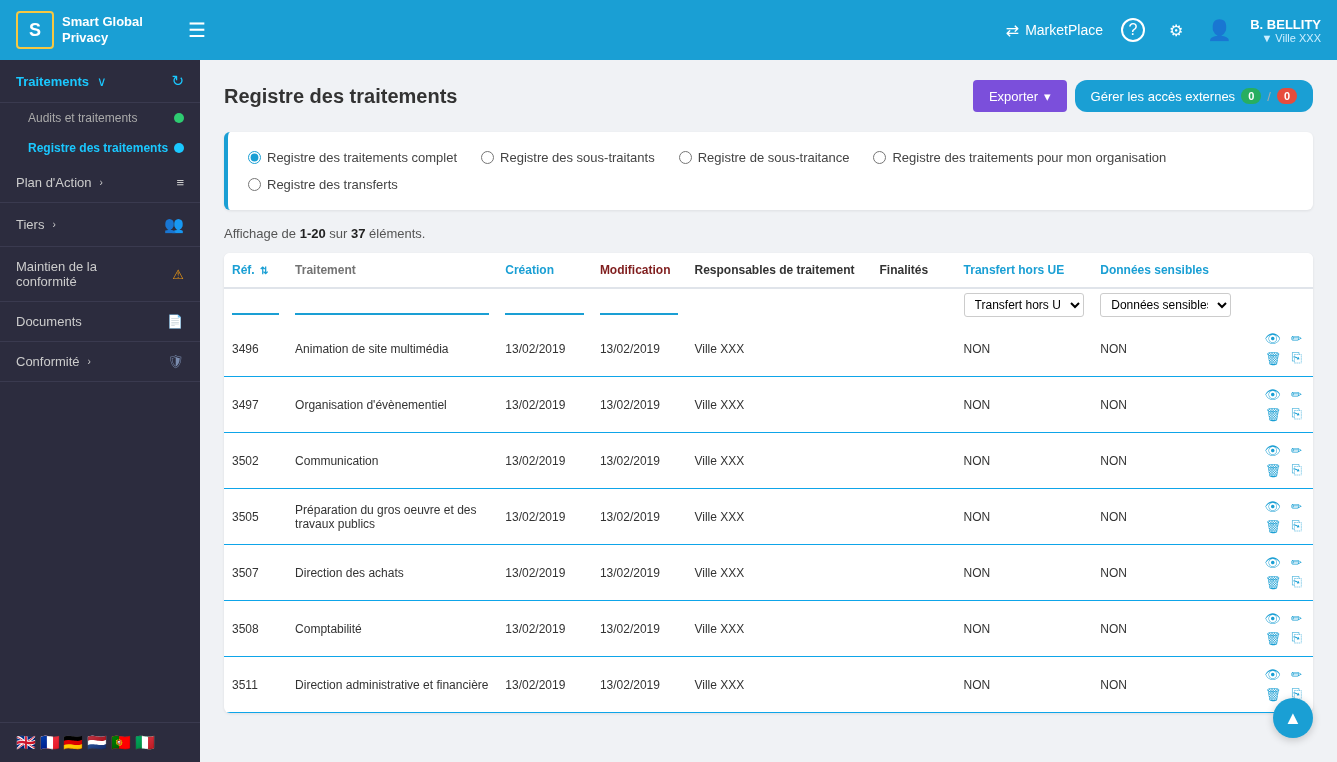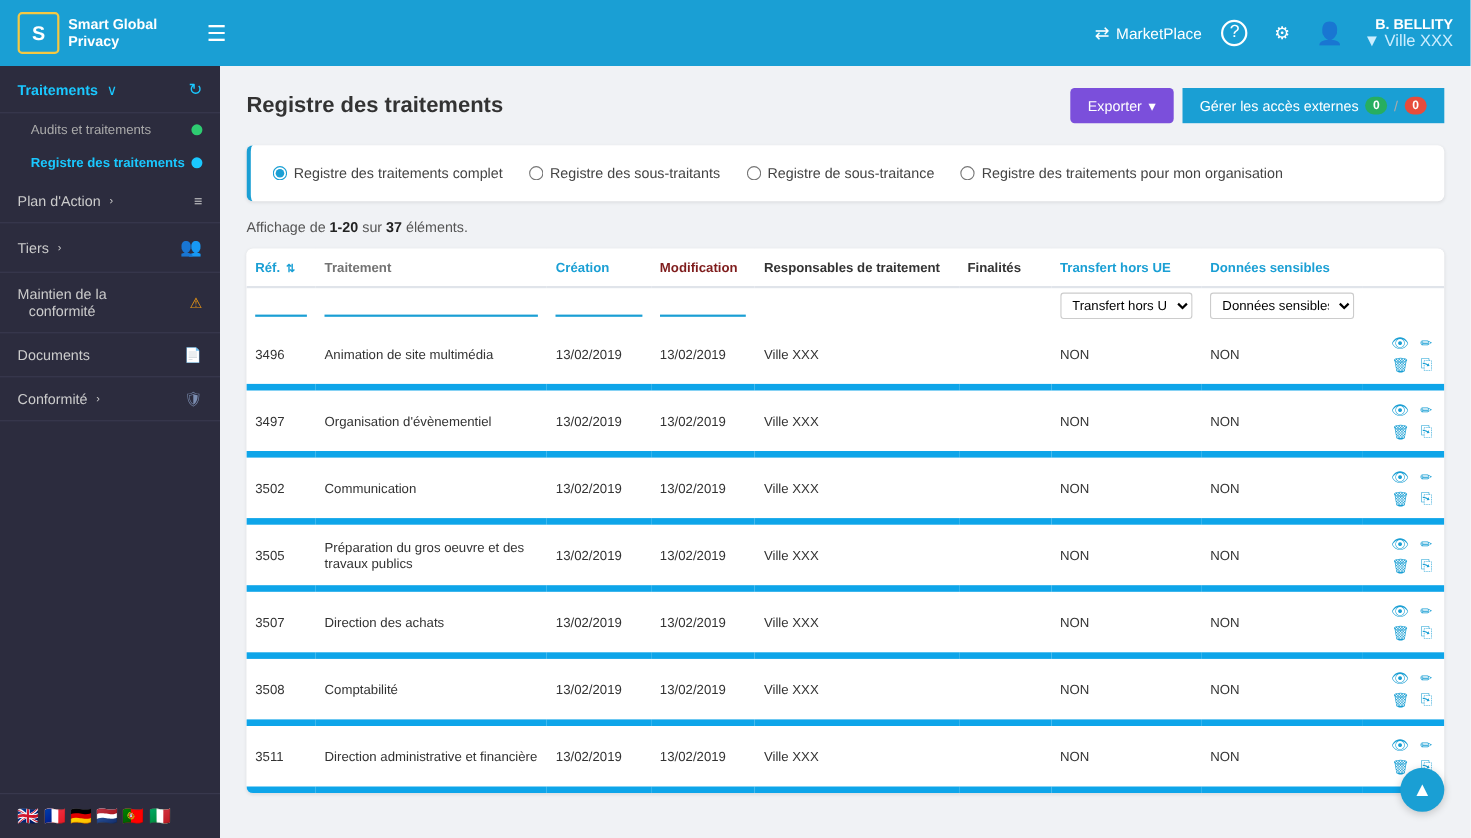--- a/index.html
+++ b/index.html
@@ -34,35 +34,34 @@
     .topnav-hamburger { font-size: 20px; cursor: pointer; margin-right: 8px; }
     .topnav-spacer { flex: 1; }
     .topnav-marketplace {
       display: flex; align-items: center; gap: 6px; font-size: 14px; cursor: pointer;
     }
     .topnav-icon { font-size: 16px; cursor: pointer; margin: 0 6px; }
     .topnav-user {
       display: flex; flex-direction: column; align-items: flex-end; font-size: 12px; cursor: pointer;
     }
     .topnav-username { font-weight: 600; font-size: 13px; }
-    .topnav-org { color: #cceeff; font-size: 15px; }
+    .topnav-org { color: #cceeff; font-size: 11px; }
 
     
     .layout { display: flex; flex: 1; overflow: hidden; }
 
     
     .sidebar {
       width: 200px;
       background: #2c2c3e;
       color: #ccc;
       display: flex;
       flex-direction: column;
       flex-shrink: 0;
       overflow-y: auto;
-      text-align: center;
     }
     .sidebar-item {
       display: flex;
       align-items: center;
       justify-content: space-between;
       padding: 12px 16px;
       cursor: pointer;
       font-size: 13px;
       border-bottom: 1px solid #3a3a4f;
     }
@@ -104,21 +103,21 @@
       border-radius: 4px;
       padding: 8px 16px;
       font-size: 13px;
       cursor: pointer;
       display: flex; align-items: center; gap: 6px;
     }
     .btn-manage {
       background: #1a9fd4;
       color: white;
       border: none;
-      border-radius: 0;
+      border-radius: 12px;
       padding: 8px 16px;
       font-size: 13px;
       cursor: pointer;
       display: flex; align-items: center; gap: 6px;
     }
     .badge {
       padding: 2px 7px;
       border-radius: 12px;
       font-size: 11px;
       font-weight: bold;
@@ -155,21 +154,21 @@
     table { width: 100%; border-collapse: collapse; }
     thead th {
       font-size: 12px; font-weight: 700;
       padding: 10px 8px;
       text-align: left;
       border-bottom: 2px solid #e0e4ea;
       white-space: nowrap;
       background: white;
       color: #1a9fd4;
     }
-    tbody tr { border-bottom: 6px solid #0ea5e9; }
+    tbody tr { border-bottom: 1px solid #0ea5e9; }
     tbody td { padding: 9px 8px; font-size: 12px; color: #333; vertical-align: middle; }
 
     .filter-row td { padding: 4px 8px; }
     .filter-input {
       border: none;
       border-bottom: 2px solid #1a9fd4;
       outline: none;
       font-size: 12px;
       width: 100%;
       padding: 2px 4px;
@@ -335,20 +334,24 @@
           <input type="radio" name="registre" style="">
           <span>Registre des sous-traitants</span>
         </label>
         <label class="radio-label">
           <input type="radio" name="registre" style="">
           <span>Registre de sous-traitance</span>
         </label>
         <label class="radio-label">
           <input type="radio" name="registre" style="">
           <span>Registre des traitements pour mon organisation</span>
+        </label>
+        <label class="radio-label" style="width:100%;">
+          <input type="radio" name="registre" style="">
+          <span>Registre des transferts</span>
         </label>
       </div>
     </div>
 
     <div class="affichage">
       <span>Affichage de </span><strong>1-20</strong><span> sur </span><strong>37</strong><span> éléments.</span>
     </div>
 
     <div class="table-wrapper">
       <table>

